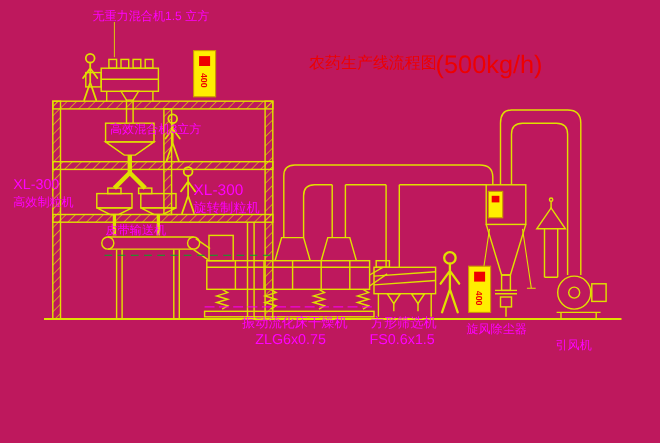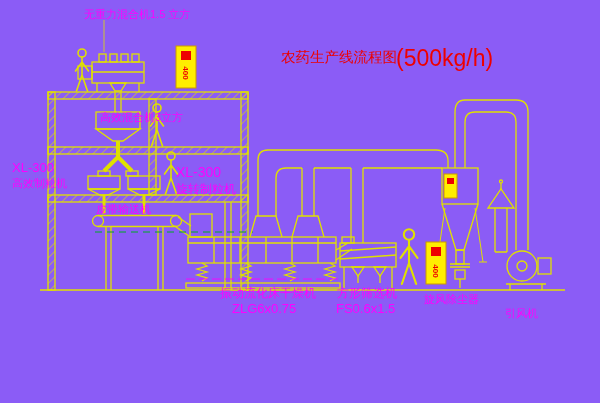--- a/index.html
+++ b/index.html
@@ -1,17 +1,17 @@
 <!DOCTYPE html>
 <html><head>
 <meta charset="utf-8">
 <style>
   html,body{margin:0;padding:0;background:#ffffff;}
   .stage{
-    position:relative;width:600px;height:403px;background:#8b5cf6;overflow:hidden;
+    position:relative;width:600px;height:403px;background:#be185d;overflow:hidden;
     font-family:"Liberation Sans", sans-serif;
   }
   .stage svg{position:absolute;left:0;top:0;}
   text{font-family:"Liberation Sans", sans-serif;}
   .lbl{fill:#ff00ff;}
   .ttl{fill:#ee0000;}
   .panel-txt{fill:#ee0000;font-weight:bold;}
 </style>
 </head>
 <body>

